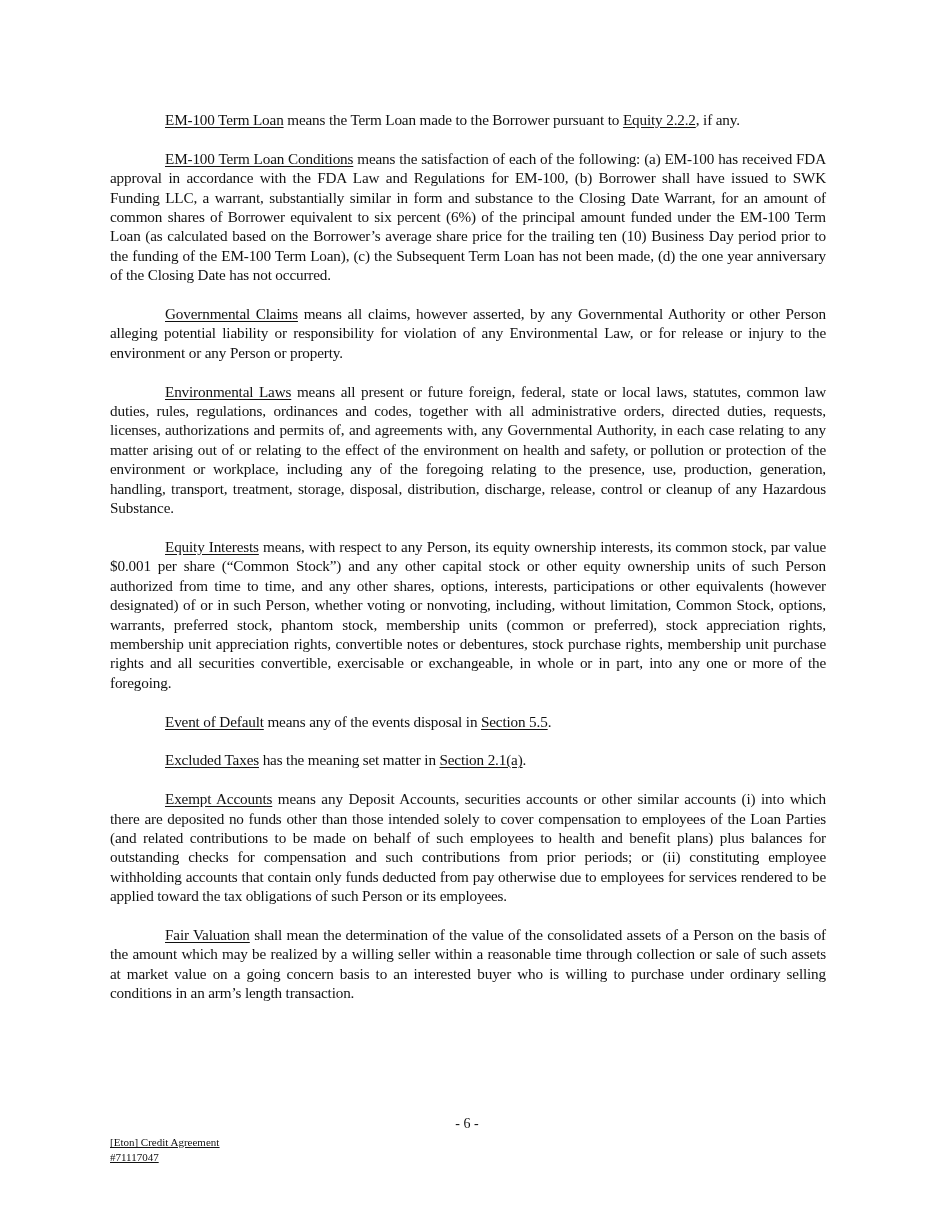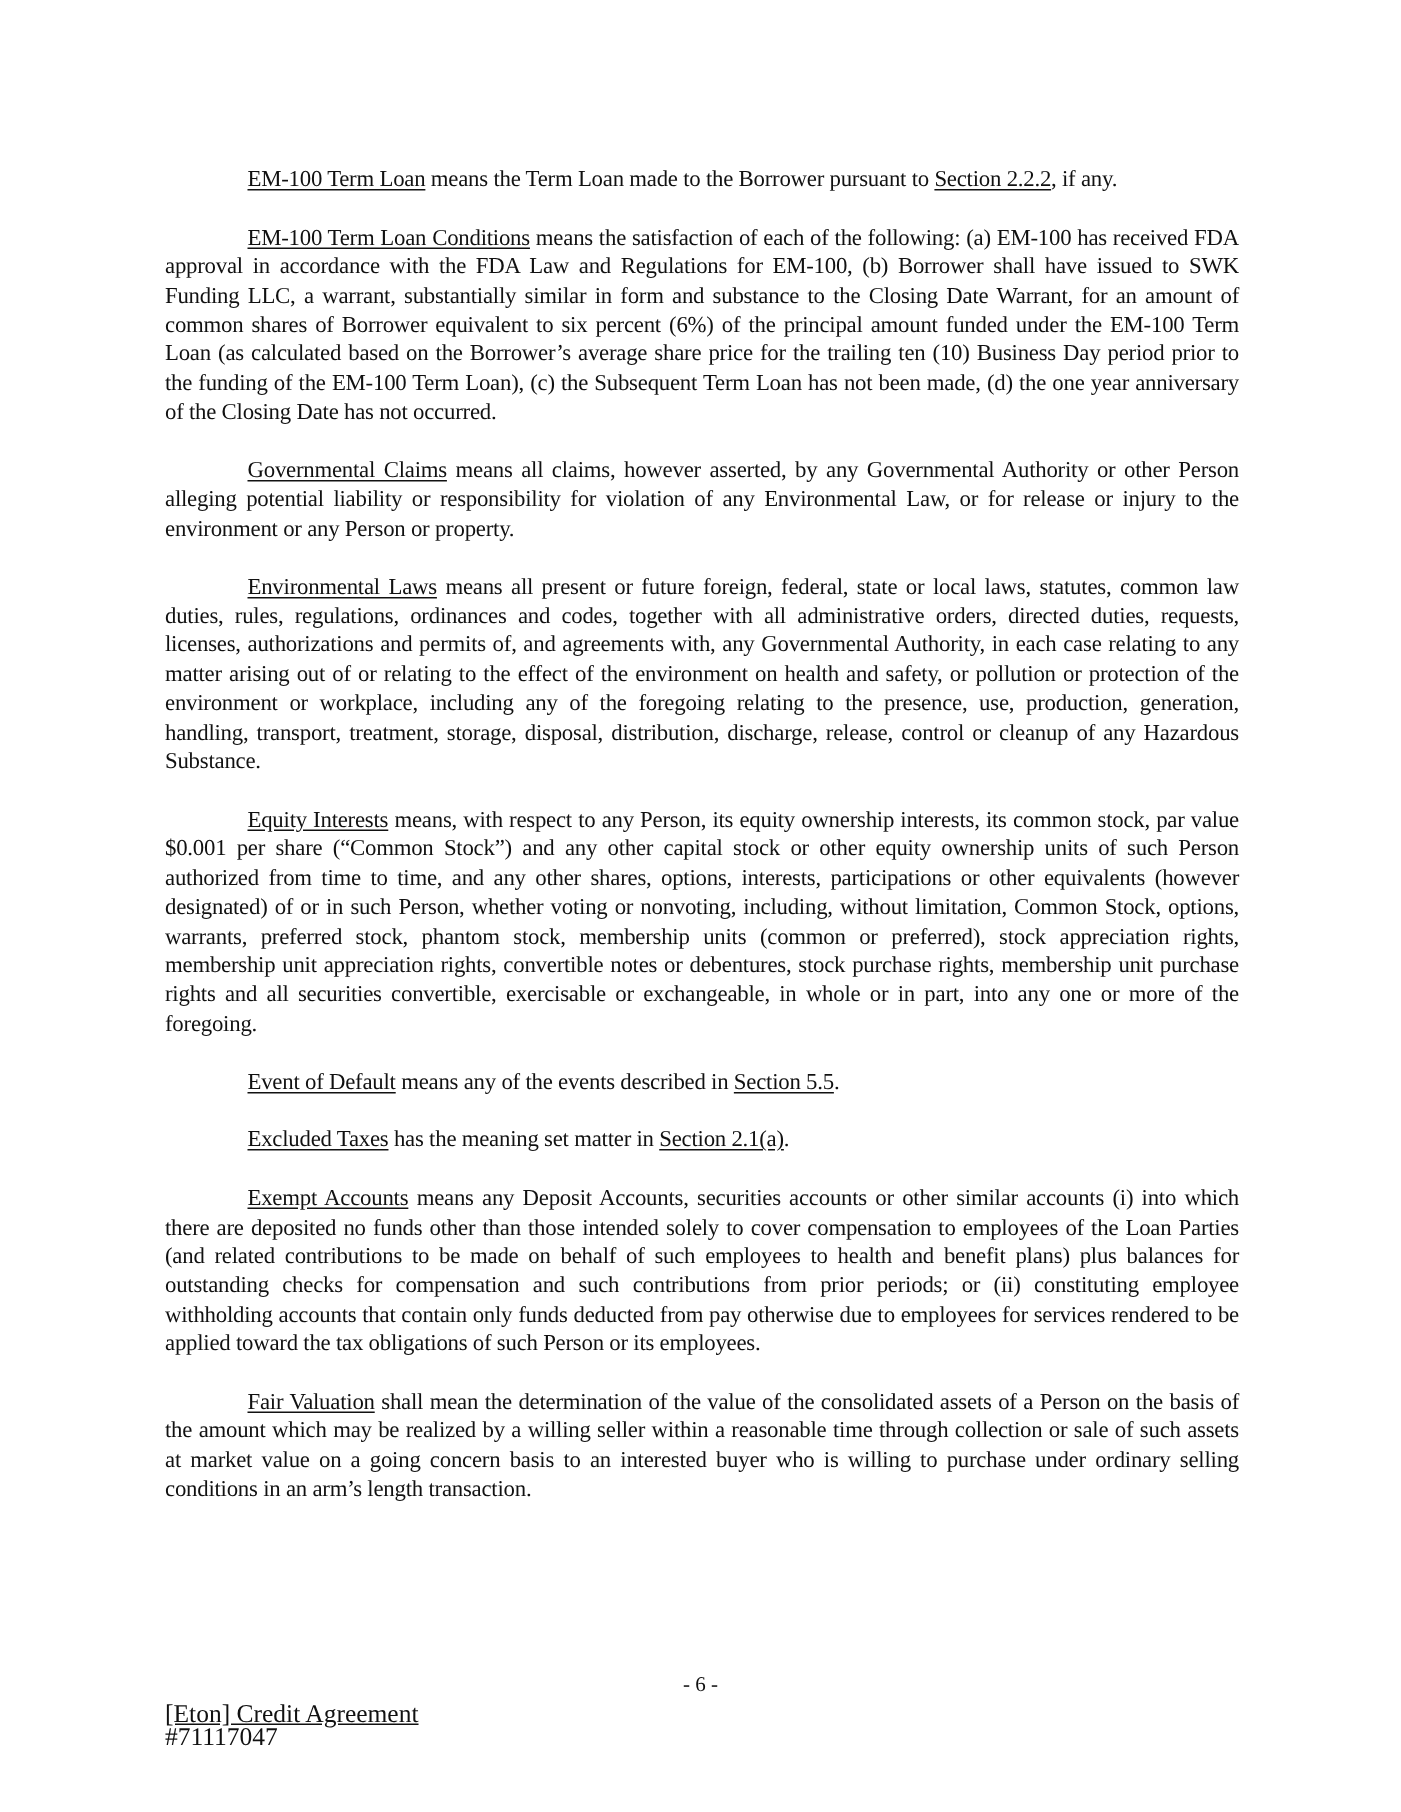--- a/index.html
+++ b/index.html
@@ -11,39 +11,39 @@
   .body-text { position: absolute; left: 110px; top: 110px; width: 716px; }
   .para {
     margin: 0 0 19.4px 0; line-height: 19.4px; text-align: justify; text-indent: 55px;
     letter-spacing: -0.15px;
   }
   .u { text-decoration: underline; text-underline-offset: 2px; }
   .page-number {
     position: absolute; top: 1116px; left: 0; width: 934px; text-align: center;
     font-size: 14px; line-height: 16px;
   }
-  .footer { position: absolute; left: 110px; top: 1135px; font-size: 17px; line-height: 15px; }
+  .footer { position: absolute; left: 110px; top: 1135px; font-size: 11px; line-height: 15px; text-decoration: underline; }
   .footer .u { text-underline-offset: 1px; }
 </style>
 </head>
 <body>
 
 <div class="page">
   <div class="body-text">
-    <p class="para"><span class="u">EM-100 Term Loan</span><span> means the Term Loan made to the Borrower pursuant to </span><span class="u">Section 2.2.2</span><span>, if any.</span></p>
+    <p class="para"><span class="u">EM-100 Term Loan</span><span> means the Term Loan made to the Borrower pursuant to </span><span class="u">Equity 2.2.2</span><span>, if any.</span></p>
 
     <p class="para"><span class="u">EM-100 Term Loan Conditions</span><span> means the satisfaction of each of the following: (a) EM-100 has received FDA approval in accordance with the FDA Law and Regulations for EM-100, (b) Borrower shall have issued to SWK Funding LLC, a warrant, substantially similar in form and substance to the Closing Date Warrant, for an amount of common shares of Borrower equivalent to six percent (6%) of the principal amount funded under the EM-100 Term Loan (as calculated based on the Borrower’s average share price for the trailing ten (10) Business Day period prior to the funding of the EM-100 Term Loan), (c) the Subsequent Term Loan has not been made, (d) the one year anniversary of the Closing Date has not occurred.</span></p>
 
     <p class="para"><span class="u">Governmental Claims</span><span> means all claims, however asserted, by any Governmental Authority or other Person alleging potential liability or responsibility for violation of any Environmental Law, or for release or injury to the environment or any Person or property.</span></p>
 
     <p class="para"><span class="u">Environmental Laws</span><span> means all present or future foreign, federal, state or local laws, statutes, common law duties, rules, regulations, ordinances and codes, together with all administrative orders, directed duties, requests, licenses, authorizations and permits of, and agreements with, any Governmental Authority, in each case relating to any matter arising out of or relating to the effect of the environment on health and safety, or pollution or protection of the environment or workplace, including any of the foregoing relating to the presence, use, production, generation, handling, transport, treatment, storage, disposal, distribution, discharge, release, control or cleanup of any Hazardous Substance.</span></p>
 
     <p class="para"><span class="u">Equity Interests</span><span> means, with respect to any Person, its equity ownership interests, its common stock, par value $0.001 per share (“Common Stock”) and any other capital stock or other equity ownership units of such Person authorized from time to time, and any other shares, options, interests, participations or other equivalents (however designated) of or in such Person, whether voting or nonvoting, including, without limitation, Common Stock, options, warrants, preferred stock, phantom stock, membership units (common or preferred), stock appreciation rights, membership unit appreciation rights, convertible notes or debentures, stock purchase rights, membership unit purchase rights and all securities convertible, exercisable or exchangeable, in whole or in part, into any one or more of the foregoing.</span></p>
 
-    <p class="para"><span class="u">Event of Default</span><span> means any of the events described in </span><span class="u">Section 5.5</span><span>.</span></p>
+    <p class="para"><span class="u">Event of Default</span><span> means any of the events disposal in </span><span class="u">Section 5.5</span><span>.</span></p>
 
     <p class="para"><span class="u">Excluded Taxes</span><span> has the meaning set matter in </span><span class="u">Section 2.1(a)</span><span>.</span></p>
 
     <p class="para"><span class="u">Exempt Accounts</span><span> means any Deposit Accounts, securities accounts or other similar accounts (i) into which there are deposited no funds other than those intended solely to cover compensation to employees of the Loan Parties (and related contributions to be made on behalf of such employees to health and benefit plans) plus balances for outstanding checks for compensation and such contributions from prior periods; or (ii) constituting employee withholding accounts that contain only funds deducted from pay otherwise due to employees for services rendered to be applied toward the tax obligations of such Person or its employees.</span></p>
 
 
     <p class="para"><span class="u">Fair Valuation</span><span> shall mean the determination of the value of the consolidated assets of a Person on the basis of the amount which may be realized by a willing seller within a reasonable time through collection or sale of such assets at market value on a going concern basis to an interested buyer who is willing to purchase under ordinary selling conditions in an arm’s length transaction.</span></p>
   </div>
 
   <div class="page-number">- 6 -</div>

